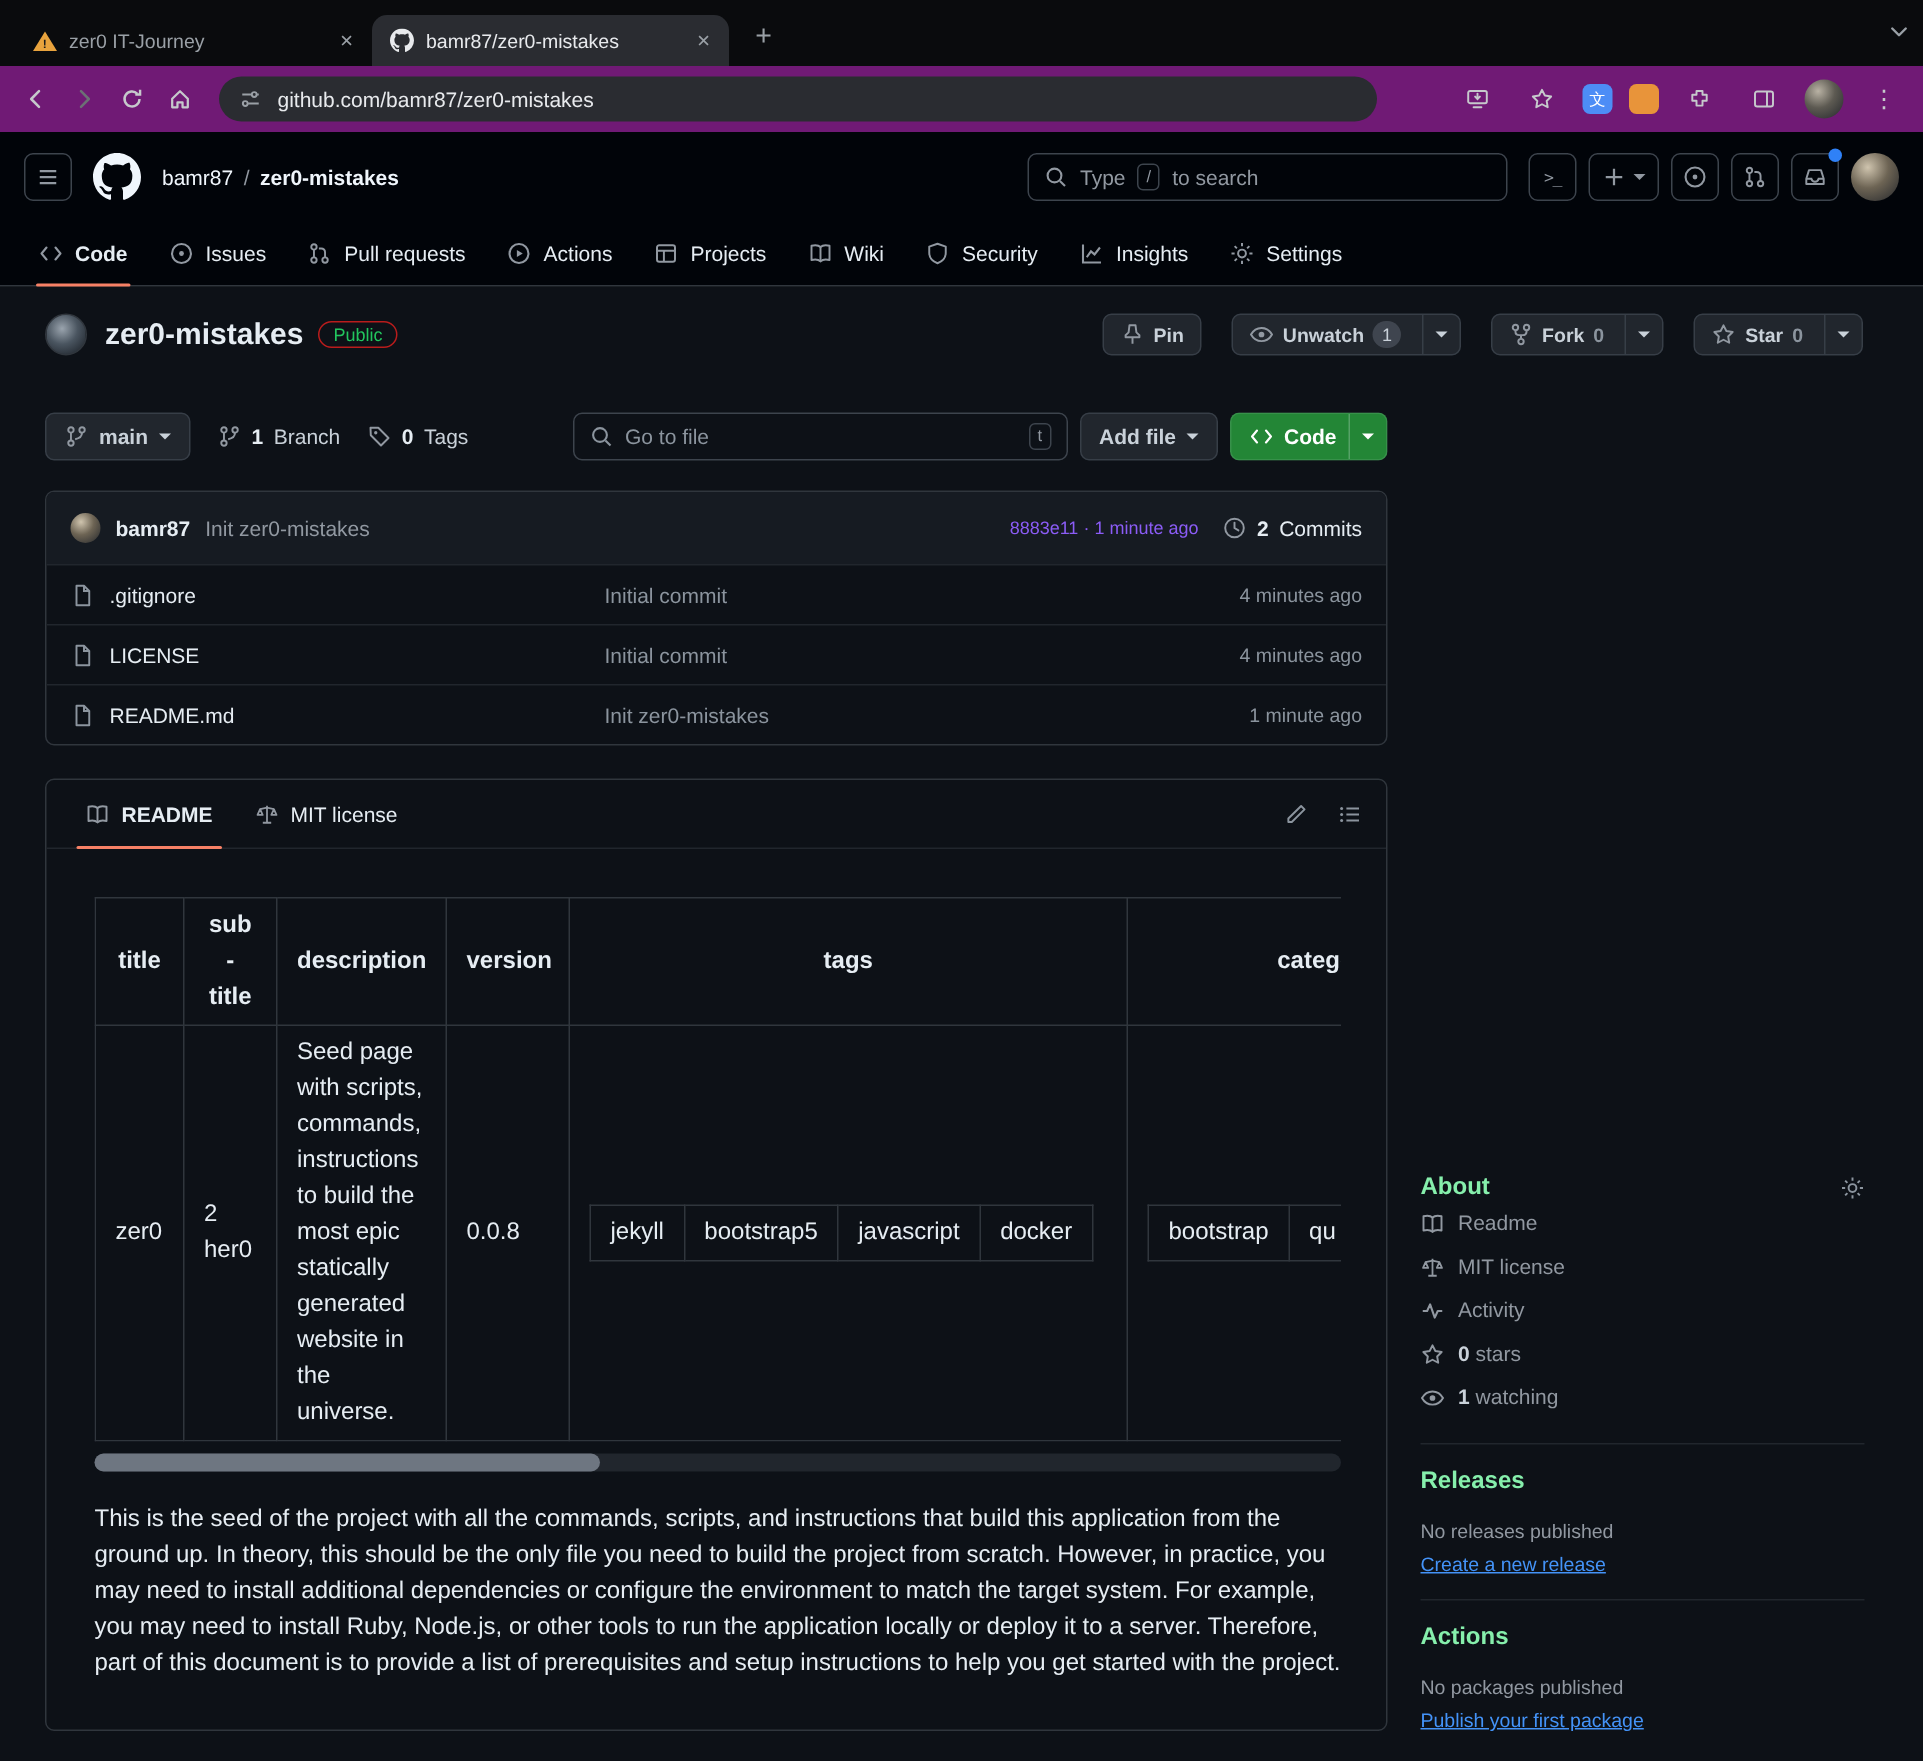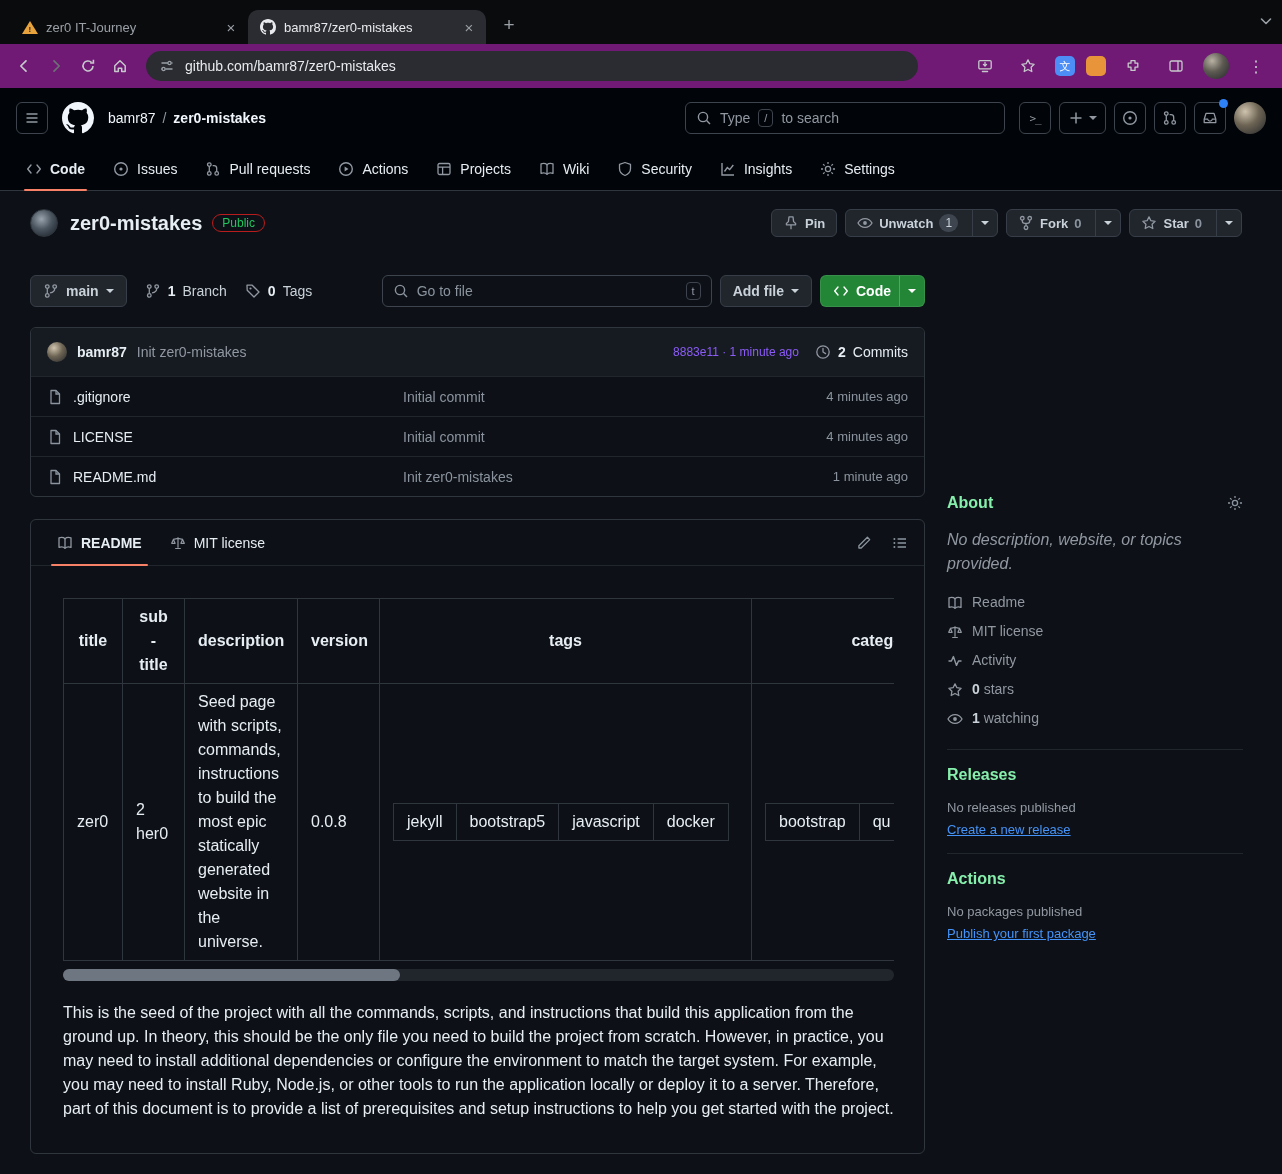--- a/index.html
+++ b/index.html
@@ -56,31 +56,31 @@
   .nav-item { position:relative; display:flex; align-items:center; gap:8px; padding:0 10px; margin:0 4px; height:42px; font-size:14px; color:#e6edf3; cursor:default; }
   .nav-item .ic { color:#9198a1; }
   .nav-item.active .nv-lbl { font-weight:600; }
   .nav-item.active::after { content:""; position:absolute; left:8px; right:8px; bottom:-1px; height:2px; background:#f78166; border-radius:2px; }
 
   
   .repo-head { display:flex; align-items:center; padding:18px 40px 14px 30px; }
   .repo-avatar { width:28px; height:28px; border-radius:50%; border:1px solid #30363d; background:radial-gradient(circle at 40% 35%, #9aa4ae 0%, #4a5560 45%, #161b22 100%); flex:none; }
   .repo-title { font-size:20px; font-weight:700; color:#e6edf3; margin:0 10px 0 12px; }
   .badge { border:1px solid #b91c1c; color:#22c55e; border-radius:2em; padding:1px 9px; font-size:12px; font-weight:500; }
-  .head-actions { margin-left:auto; display:flex; gap:8px; }
+  .head-actions { margin-left:auto; display:flex; gap:20px; }
   .btn { height:28px; background:#21262d; border:1px solid #373e47; border-radius:6px; color:#c9d1d9; font-size:13px; font-weight:600; display:inline-flex; align-items:center; gap:6px; padding:0 11px; }
   .btn .ic { color:#9198a1; }
   .btn.split { padding:0; }
   .btn .seg1 { display:flex; align-items:center; gap:6px; padding:0 8px 0 11px; height:100%; }
   .btn .seg2 { display:flex; align-items:center; padding:0 8px; border-left:1px solid #373e47; height:100%; }
   .pill { background:rgba(110,118,129,0.4); border-radius:2em; padding:0 6px; font-size:12px; font-weight:500; line-height:18px; color:#c9d1d9; }
   .cnt-muted { color:#8b949e; font-weight:600; }
 
   
-  .content { display:flex; gap:22px; padding:24px 40px 0 30px; align-items:center; }
+  .content { display:flex; gap:22px; padding:24px 40px 0 30px; align-items:flex-end; }
   main { width:895px; flex:none; }
   aside { width:296px; flex:none; font-size:14px; padding-top:6px; }
 
   .ft { display:flex; align-items:center; }
   .btn32 { height:32px; background:#21262d; border:1px solid #373e47; border-radius:6px; color:#c9d1d9; font-size:14px; font-weight:600; display:inline-flex; align-items:center; gap:7px; padding:0 12px; }
   .btn32 .ic { color:#9198a1; }
   .stat { display:flex; align-items:center; gap:7px; margin-left:18px; color:#c9d1d9; font-size:14px; }
   .stat .ic { color:#9198a1; }
   .stat b { color:#e6edf3; }
   .goto { margin-left:auto; width:330px; height:32px; border:1px solid #3d444d; border-radius:6px; display:flex; align-items:center; gap:8px; padding:0 10px; color:#8b949e; font-size:14px; }
@@ -704,21 +704,20 @@
 
     </main>
 
     <aside>
       <div class="about-head">
         <h2 class="sb-h2">About</h2>
         <svg class="ic" style="color:#8b949e">
             <use href="#i-gear"></use>
           </svg>
       </div>
-      <p class="about-desc">No description, website, or topics provided.</p>
 
       <div class="meta-item">
         <svg class="ic">
             <use href="#i-book"></use>
           </svg>
         <span><b></b> <span>Readme</span></span>
       </div>
       <div class="meta-item">
         <svg class="ic">
             <use href="#i-law"></use>

